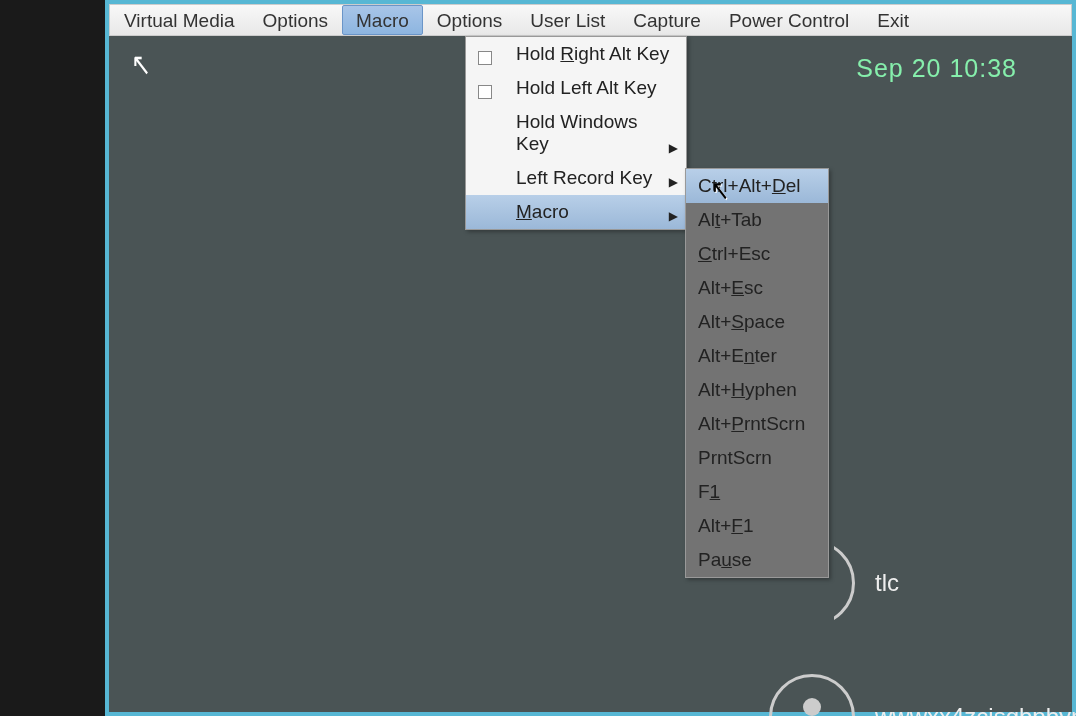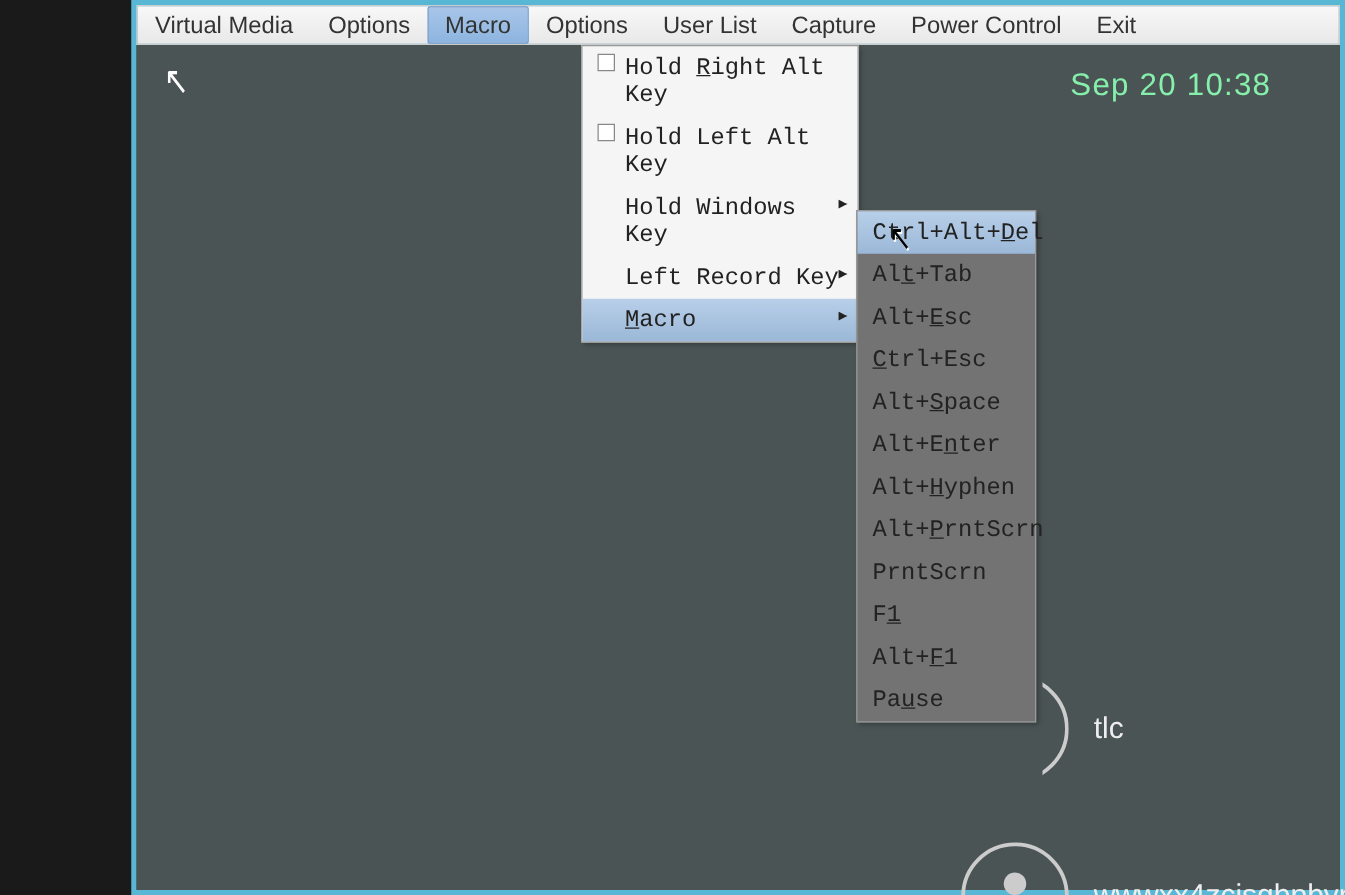--- a/index.html
+++ b/index.html
@@ -68,24 +68,23 @@
       width: 222px;
       background: #f5f5f5;
       border: 1px solid #999;
       box-shadow: 2px 2px 4px rgba(0,0,0,0.3);
       font-size: 19px;
       color: #222;
     }
     .dropdown-item {
       padding: 6px 12px;
       display: flex;
-      align-items: flex-start;
-      gap: 8px;
-      position: relative;
-      font-family: Liberation Mono, monospace;
+      align-items: flex-end;
+      gap: 24px;
+      position: relative;
     }
     .dropdown-item.highlighted {
       background: linear-gradient(#b8cfe8, #9bb8d8);
     }
     .checkbox {
       width: 14px;
       height: 14px;
       border: 1px solid #888;
       background: #fff;
       flex-shrink: 0;
@@ -225,24 +224,24 @@
   </div>
 
   <div class="dropdown2">
     <div class="dropdown-item highlighted">
         <span>Ctrl+Alt+<u class="mn">D</u>el</span>
       </div>
     <div class="dropdown-item">
         <span>Al<u class="mn">t</u>+Tab</span>
       </div>
     <div class="dropdown-item">
+        <span><u class="mn">C</u>trl+Esc</span>
+      </div>
+    <div class="dropdown-item">
         <span>Alt+<u class="mn">E</u>sc</span>
-      </div>
-    <div class="dropdown-item">
-        <span><u class="mn">C</u>trl+Esc</span>
       </div>
     <div class="dropdown-item">
         <span>Alt+<u class="mn">S</u>pace</span>
       </div>
     <div class="dropdown-item">
         <span>Alt+E<u class="mn">n</u>ter</span>
       </div>
     <div class="dropdown-item">
         <span>Alt+<u class="mn">H</u>yphen</span>
       </div>

